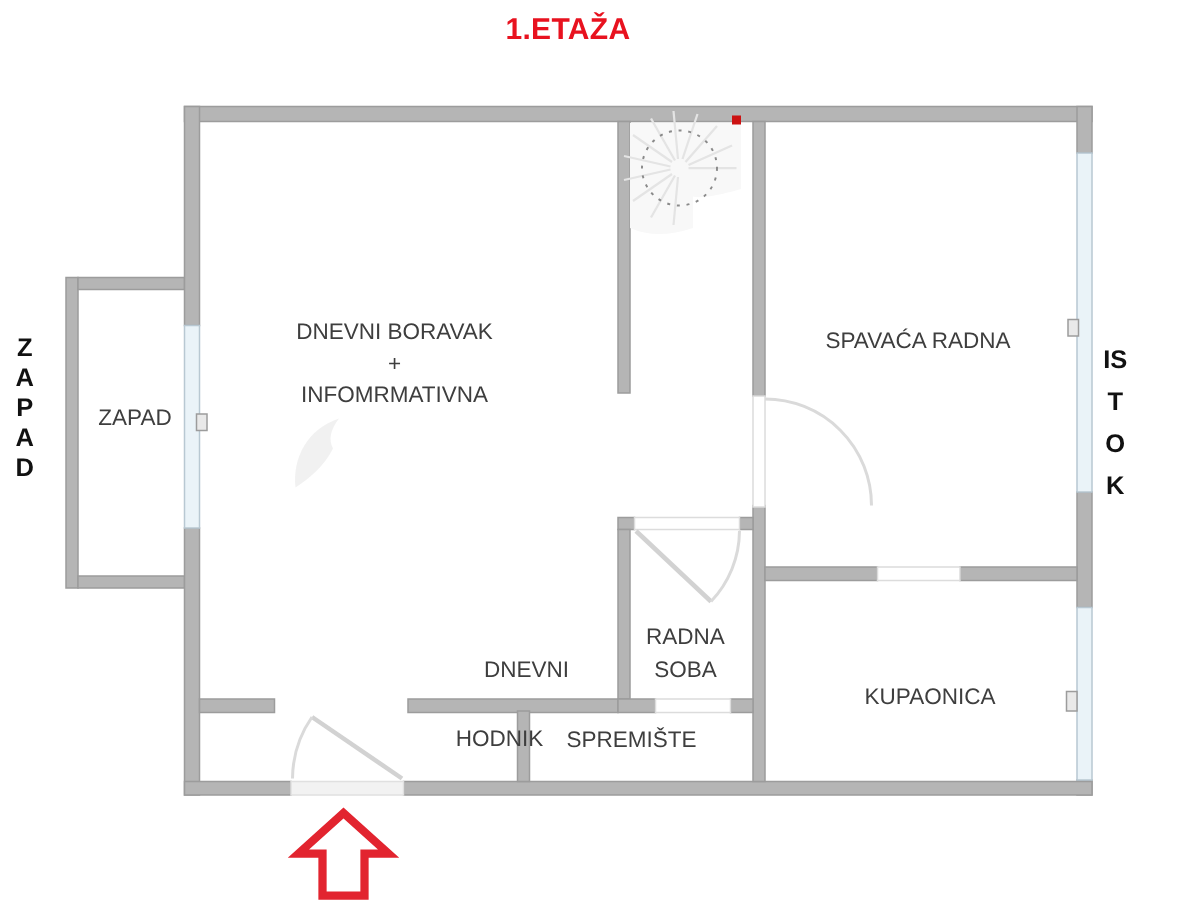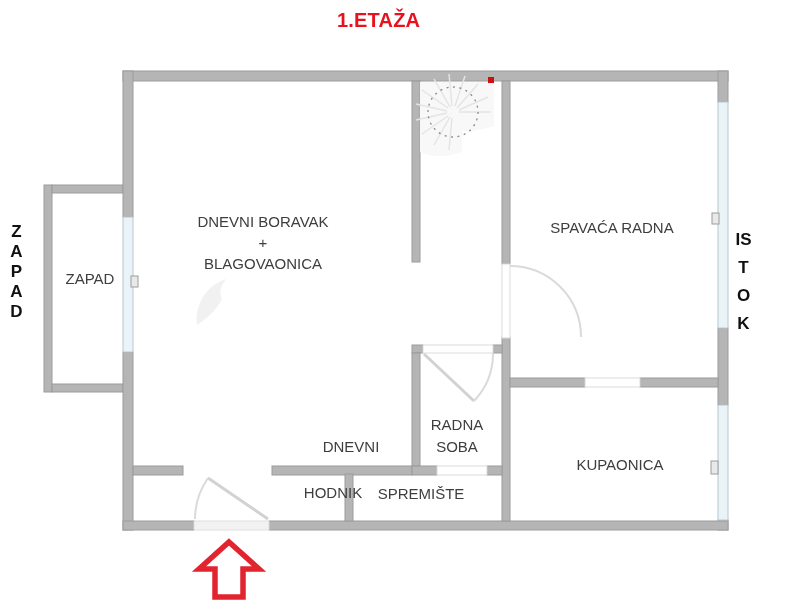--- a/index.html
+++ b/index.html
@@ -145,21 +145,21 @@
     </g>
 
     <path class="arrow" d="M229,542 L259,569 L243,569 L243,597 L215,597 L215,569 L199,569 Z"></path>
   </svg>
 
   <div class="room-label" style="left:90px;  top:270px;">ZAPAD</div>
 
   <div class="room-label multiline" style="left:263px; top:211px;">
     <div>DNEVNI BORAVAK</div>
     <div>+</div>
-    <div>BLAGOVAONICA</div>
+    <div>INFOMRMATIVNA</div>
   </div>
 
   <div class="room-label" style="left:612px; top:219px;">SPAVAĆA RADNA</div>
 
   <div class="room-label" style="left:351px; top:438px;">DNEVNI</div>
 
   <div class="room-label study" style="left:457px; top:414px;">RADNA SOBA</div>
 
   <div class="room-label" style="left:620px; top:456px;">KUPAONICA</div>
 

